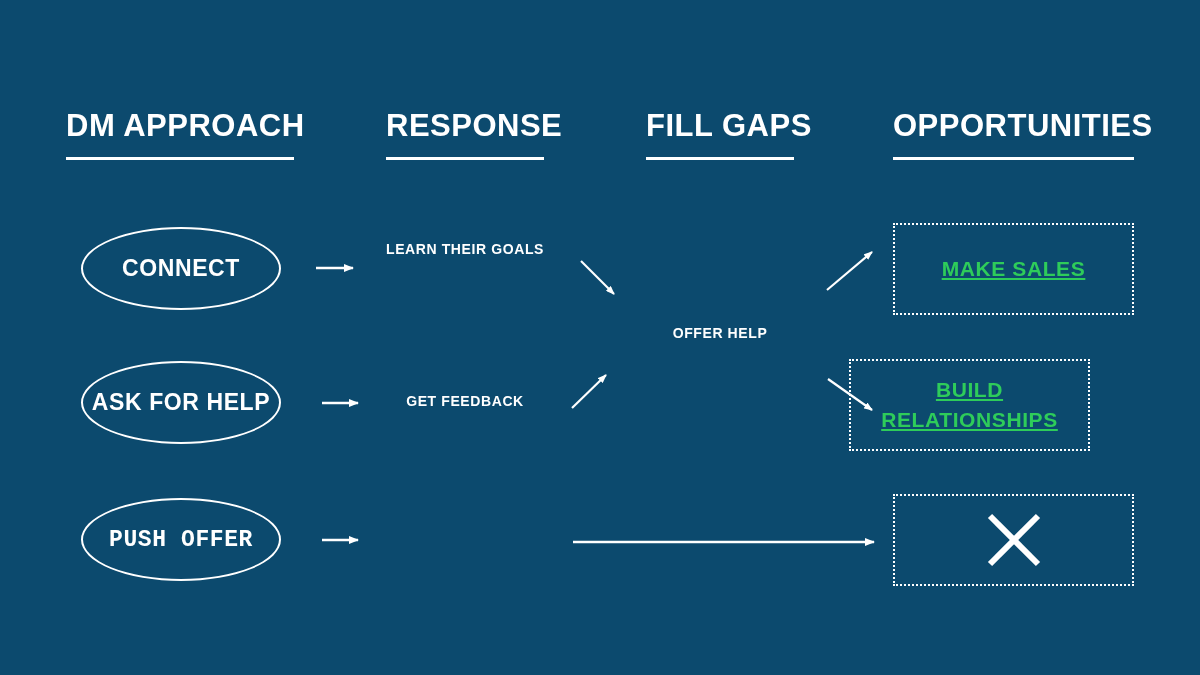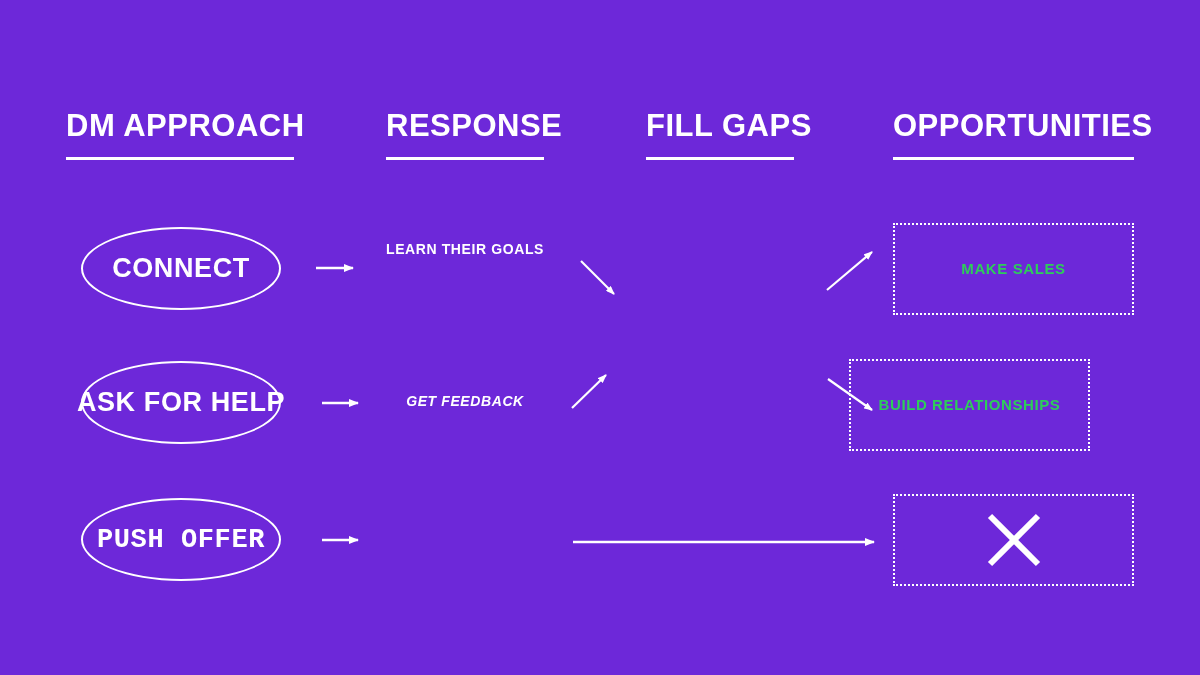--- a/index.html
+++ b/index.html
@@ -5,21 +5,21 @@
   * { margin:0; padding:0; box-sizing:border-box; }
   html, body {
     width:1200px; height:675px;
     background:#000;
     font-family:"Liberation Sans", sans-serif;
     overflow:hidden;
   }
   .canvas {
     position:relative;
     width:1200px; height:675px;
-    background:#6d28d9;
+    background:#0c4a6e;
     padding-left:36px;
   }
 
   
   .col-header {
     position:absolute;
     text-align:left;
     color:#ffffff;
   }
   .col-header .title {
@@ -37,21 +37,21 @@
 
   
   .ellipse {
     position:absolute;
     border:2px solid #ffffff;
     border-radius:50%;
     display:flex;
     align-items:center;
     justify-content:center;
     color:#ffffff;
-    font-size:27px;
+    font-size:23px;
     font-weight:bold;
     letter-spacing:0.6px;
     white-space:nowrap;
   }
 
   
   .text-node {
     position:absolute;
     color:#ffffff;
     font-size:14px;
@@ -61,26 +61,27 @@
     line-height:1.45;
   }
 
   
   .opp-box {
     position:absolute;
     border:2px dotted #ffffff;
     display:flex;
     align-items:center;
     justify-content:center;
-    text-align:left;
-    font-size:15px;
+    text-align:center;
+    font-size:21px;
     font-weight:bold;
     letter-spacing:0.6px;
     line-height:1.45;
     padding:4px 10px;
+    text-decoration:underline;
   }
 
   
   .connectors {
     position:absolute;
     left:0; top:0;
     width:1200px; height:675px;
     pointer-events:none;
   }
   .xmark { pointer-events:none; }
@@ -119,25 +120,28 @@
   </div>
 
   <div class="ellipse" style="left:81px; top:498px; width:200px; height:83px;font-family:Liberation Mono, monospace;">
     <span>PUSH OFFER</span>
   </div>
 
   <div class="text-node" style="left:375px; top:239px; width:180px;">
     <span>LEARN THEIR GOALS</span>
   </div>
 
-  <div class="text-node" style="left:372px; top:391px; width:186px;font-style:italic;">
+  <div class="text-node" style="left:372px; top:391px; width:186px;">
     <span>GET FEEDBACK</span>
   </div>
 
 
+  <div class="text-node" style="left:630px; top:323px; width:180px;">
+    <span>OFFER HELP</span>
+  </div>
 
   <div class="opp-box" style="left:893px; top:223px; width:241px; height:92px; color:#2ecc5a;">
     <span>MAKE SALES</span>
   </div>
 
   <div class="opp-box" style="left:849px; top:359px; width:241px; height:92px; color:#2ecc5a;">
     <span>BUILD RELATIONSHIPS</span>
   </div>
 
   <div class="opp-box" style="left:893px; top:494px; width:241px; height:92px;">

